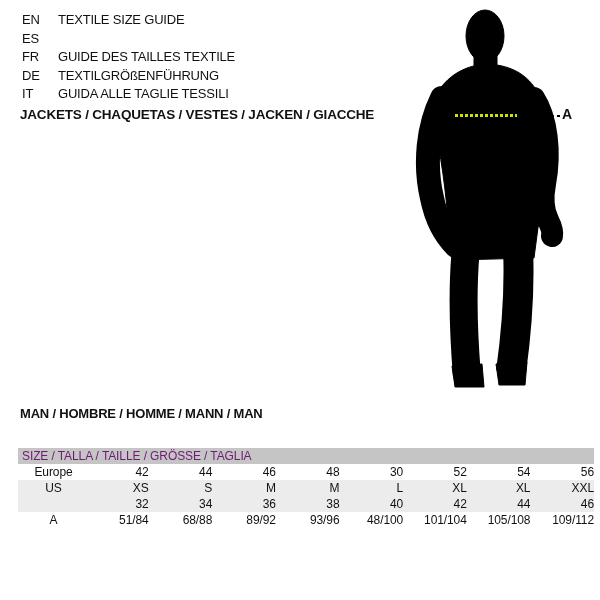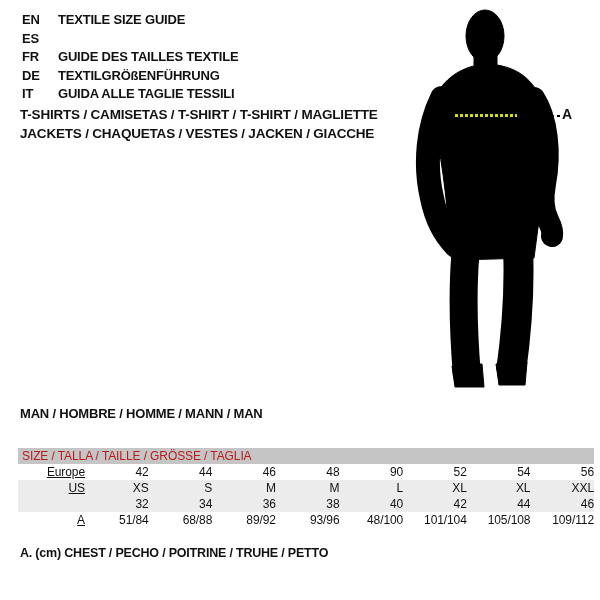--- a/index.html
+++ b/index.html
@@ -8,21 +8,21 @@
     --measure:#d4de00;
     --ink:#111;
   }
   *{margin:0;padding:0;box-sizing:border-box;}
   html,body{width:600px;height:600px;background:#fff;}
   body{font-family:"Liberation Sans", sans-serif;color:var(--ink);}
   .page{position:relative;width:600px;height:600px;background:#fff;overflow:hidden;}
 
   
   .langs{position:absolute;left:22px;top:11px;}
-  .lang-row{display:flex;line-height:18.5px;font-weight:bold;font-size:13px;letter-spacing:-0.2px;}
+  .lang-row{display:flex;line-height:18.5px;font-weight:normal;font-size:13px;letter-spacing:-0.2px;}
   .lang-code{width:36px;}
 
   
   .cats{position:absolute;left:20px;top:105px;font-weight:bold;font-size:13.5px;line-height:19px;letter-spacing:-0.2px;}
 
   
   .figure-wrap{position:absolute;left:415px;top:6px;width:150px;height:382px;}
   .figure-wrap svg{display:block;width:150px;height:382px;}
 
   
@@ -35,24 +35,24 @@
     position:absolute;left:543px;top:115px;width:17px;height:2px;
     background:repeating-linear-gradient(90deg,#000 0 4px,transparent 4px 7px);
   }
   .measure-label{position:absolute;left:562px;top:106px;font-size:14px;font-weight:bold;}
 
   
   .gender{position:absolute;left:20px;top:406px;font-weight:bold;font-size:13px;letter-spacing:-0.2px;}
 
   
   .size-table{position:absolute;left:18px;top:448px;width:576px;font-size:12px;letter-spacing:-0.1px;}
-  .t-header{height:16px;line-height:16px;background:var(--header_bg);padding-left:4px;color:#b91c1c;}
+  .t-header{height:16px;line-height:16px;background:var(--header_bg);padding-left:4px;color:#701a75;}
   .t-row{display:grid;grid-template-columns:67px repeat(8,1fr);height:16px;line-height:16px;}
   .t-row.stripe{background:var(--stripe_bg);}
-  .t-label{padding-left:4px;text-align:right;text-decoration:underline;}
+  .t-label{padding-left:4px;text-align:center;}
   .t-cell{text-align:right;}
 
   
   .footnote{position:absolute;left:20px;top:546px;font-weight:bold;font-size:12.5px;letter-spacing:-0.2px;}
 </style>
 </head>
 <body>
 
 <div class="page">
 
@@ -72,21 +72,20 @@
       <span class="lang-code">DE</span>
       <span class="lang-label">TEXTILGRÖßENFÜHRUNG</span>
     </div>
     <div class="lang-row">
       <span class="lang-code">IT</span>
       <span class="lang-label">GUIDA ALLE TAGLIE TESSILI</span>
     </div>
   </div>
 
   <div class="cats">
-    <div>T-SHIRTS / CAMISETAS / T-SHIRT / T-SHIRT / MAGLIETTE</div>
     <div>JACKETS / CHAQUETAS / VESTES / JACKEN / GIACCHE</div>
   </div>
 
   <div class="figure-wrap">
     <svg viewBox="0 0 150 382" xmlns="http://www.w3.org/2000/svg">
       <g fill="#000" stroke="#000">
 
         <ellipse cx="70" cy="30" rx="19" ry="26"></ellipse>
         <rect x="59" y="44" width="23" height="20"></rect>
 
@@ -115,21 +114,21 @@
 
   <div class="size-table">
     <div class="t-header">SIZE / TALLA / TAILLE / GRÖSSE / TAGLIA</div>
 
     <div class="t-row">
       <div class="t-label">Europe</div>
       <div class="t-cell">42</div>
       <div class="t-cell">44</div>
       <div class="t-cell">46</div>
       <div class="t-cell">48</div>
-      <div class="t-cell">90</div>
+      <div class="t-cell">30</div>
       <div class="t-cell">52</div>
       <div class="t-cell">54</div>
       <div class="t-cell">56</div>
     </div>
 
     <div class="t-row stripe">
       <div class="t-label">US</div>
       <div class="t-cell">XS</div>
       <div class="t-cell">S</div>
       <div class="t-cell">M</div>
@@ -158,15 +157,14 @@
       <div class="t-cell">68/88</div>
       <div class="t-cell">89/92</div>
       <div class="t-cell">93/96</div>
       <div class="t-cell">48/100</div>
       <div class="t-cell">101/104</div>
       <div class="t-cell">105/108</div>
       <div class="t-cell">109/112</div>
     </div>
   </div>
 
-  <div class="footnote">A. (cm) CHEST / PECHO / POITRINE / TRUHE / PETTO</div>
 
 </div>
 
 </body></html>

